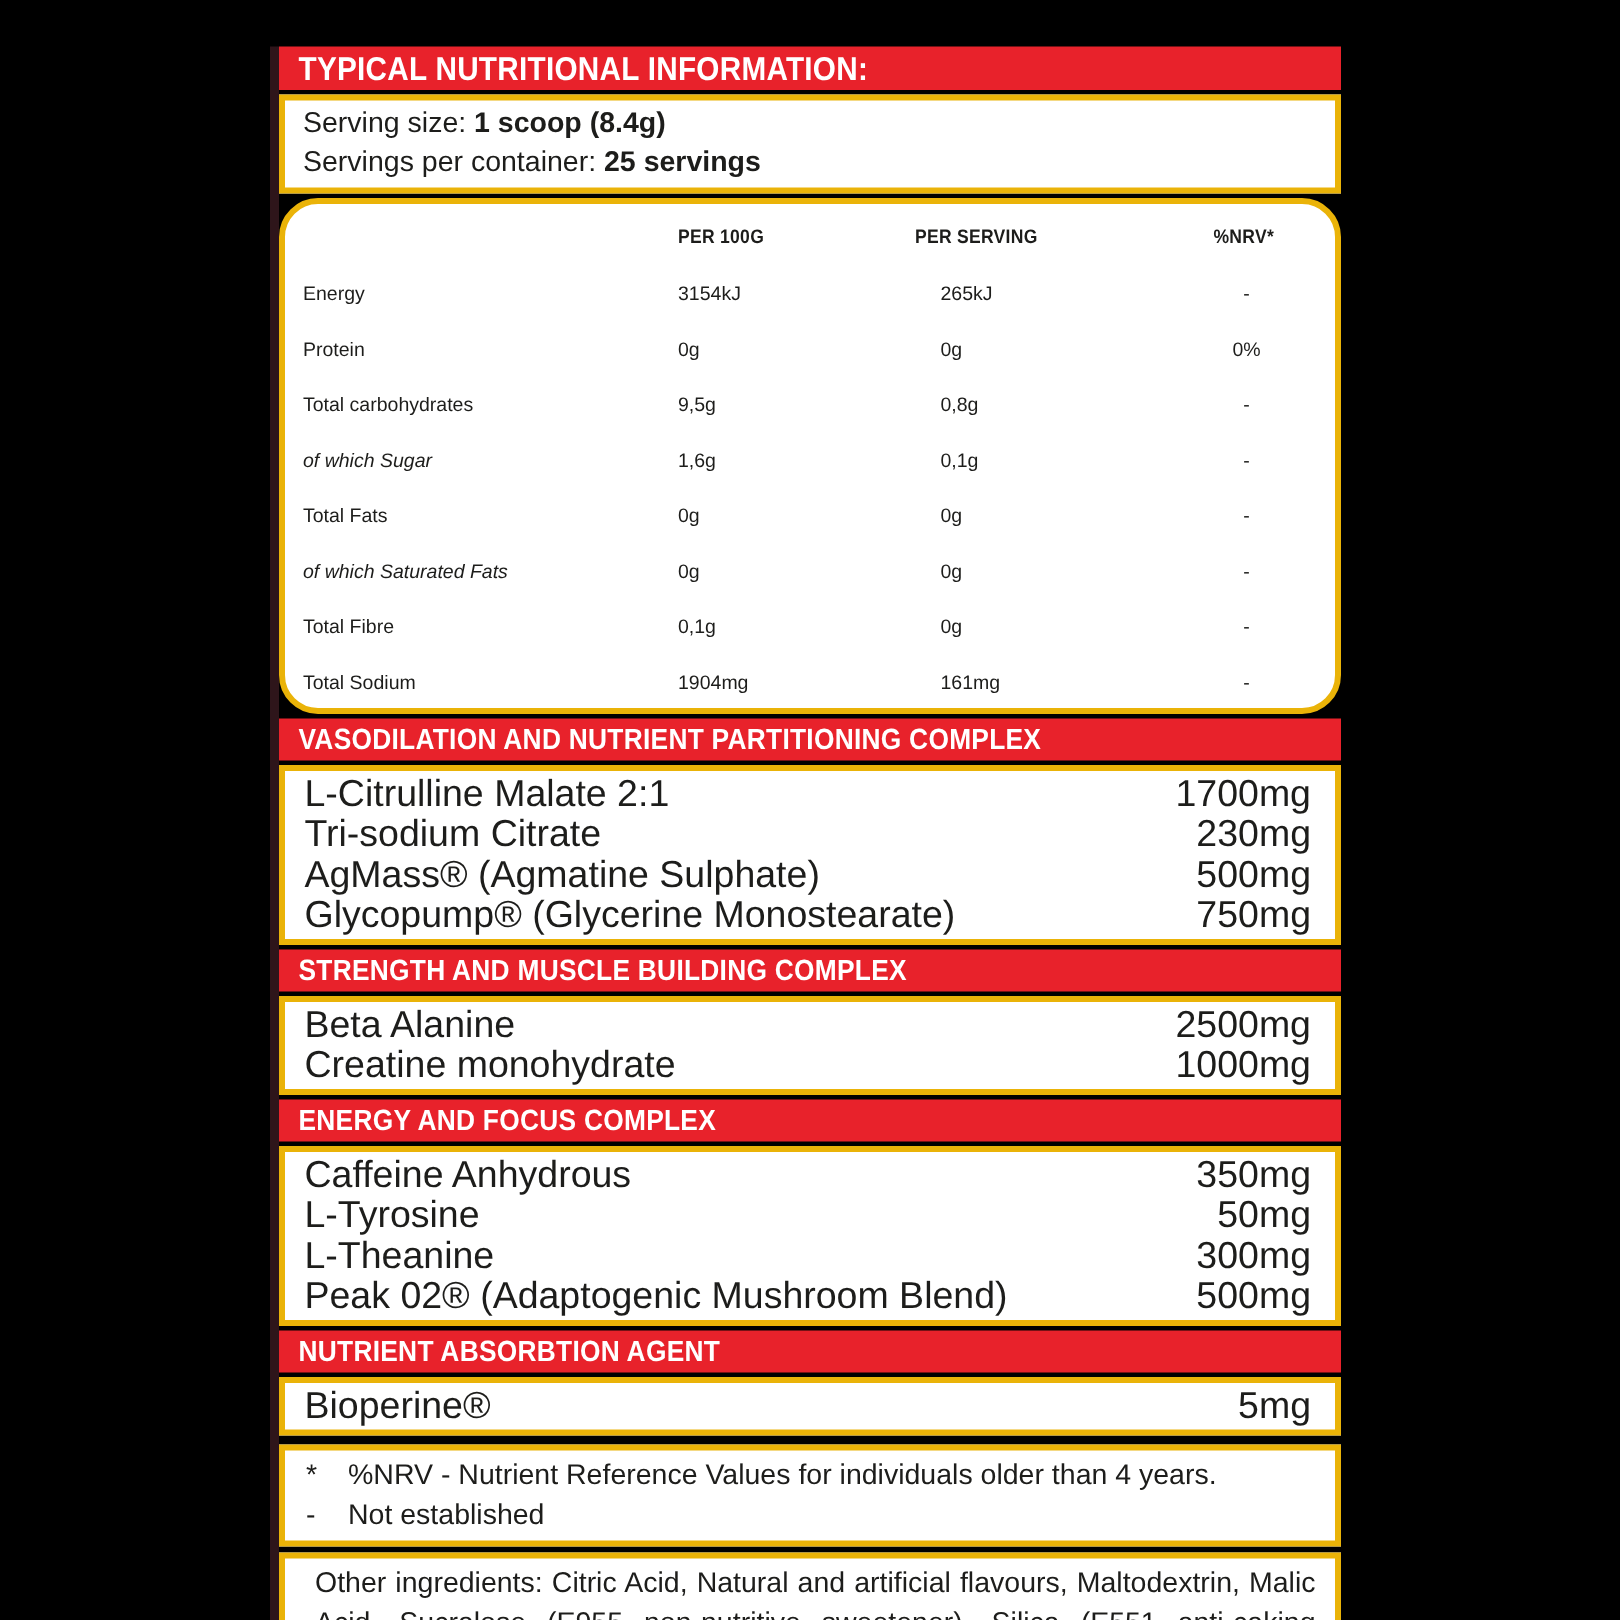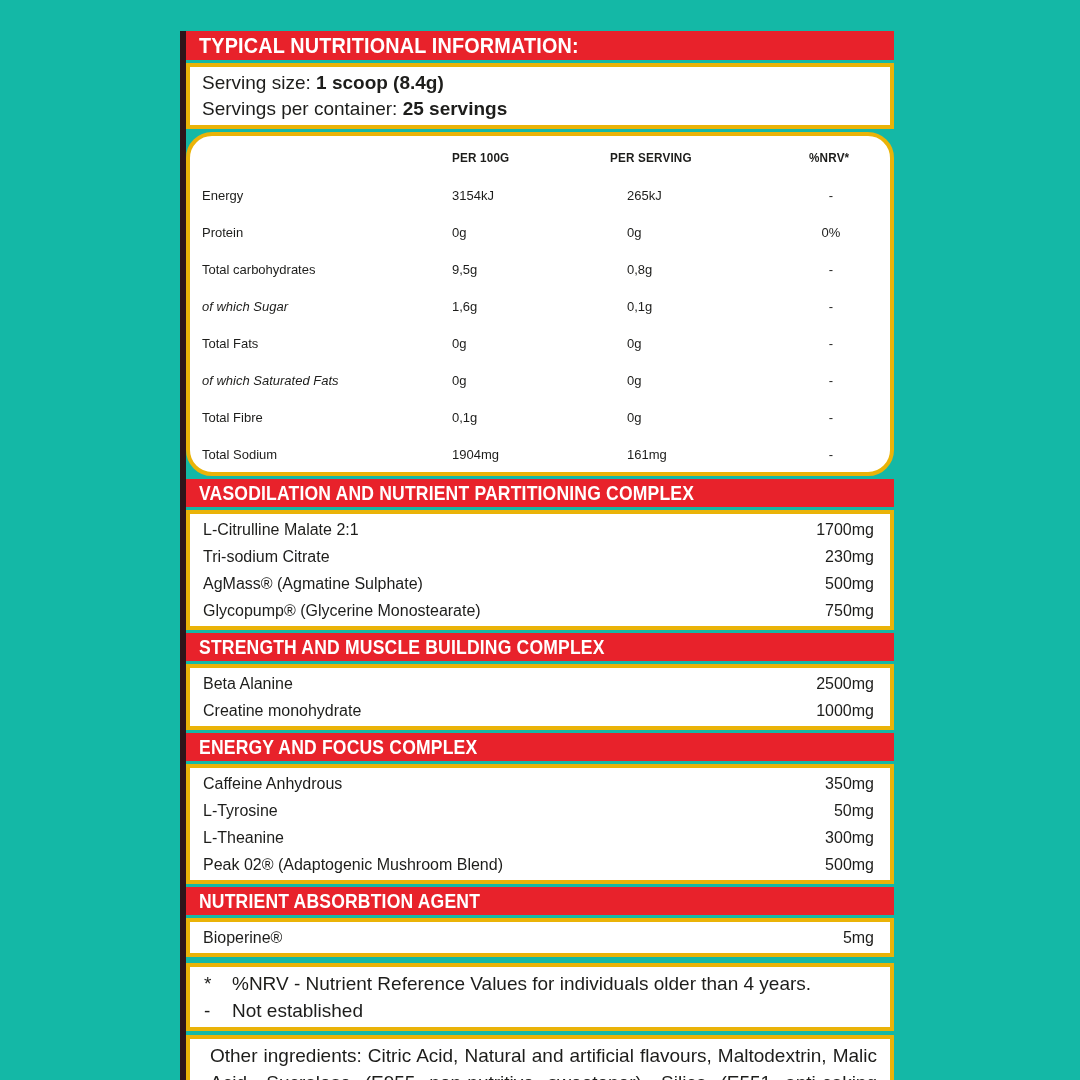--- a/index.html
+++ b/index.html
@@ -1,18 +1,18 @@
 <!DOCTYPE html>
 <html><head>
 <meta charset="utf-8">
 <style>
   * { box-sizing: border-box; margin: 0; padding: 0; }
   html, body { width: 1080px; height: 1080px; background: #ffffff; }
   body { font-family: "Liberation Sans", sans-serif; color: #1d1d1b; }
-  .page { position: relative; width: 1080px; height: 1080px; background: #14b8a6; overflow: hidden; }
+  .page { position: relative; width: 1080px; height: 1080px; background: #000000; overflow: hidden; }
 
   .label { position: absolute; left: 180px; top: 31px; width: 714px; border-left: 6px solid #2e151a; }
 
   .band { background: #e8222b; color: #ffffff; font-weight: bold; height: 28px; line-height: 28px;
           padding-left: 13px; white-space: nowrap; overflow: hidden; margin-top: 3px; }
   .band.title-band { height: 29px; line-height: 29px; font-size: 22px; margin-top: 0; }
   .band.sec-band { font-size: 19.5px; }
   .cond { display: inline-block; transform: scaleX(0.9); transform-origin: 0 50%; letter-spacing: 0.2px; }
 
   .box { background: #ffffff; border: 4px solid #eab308; margin-top: 3px; }
@@ -24,21 +24,21 @@
   .table-box { padding: 8px 0 4px 0; font-size: 13px; border-radius: 26px; }
   .thead { display: flex; height: 28px; line-height: 28px; font-weight: bold; }
   .trow  { display: flex; height: 27px; line-height: 27px; margin-top: 10px; }
   .c-name { flex: 1; padding-left: 12px; }
   .c-100  { width: 158px; }
   .c-srv  { width: 162px; }
   .c-nrv  { width: 118px; text-align: center; }
   .trow .c-srv { padding-left: 17px; }
   .trow.it .c-name { font-style: italic; }
 
-  .sec-box { padding: 2px 0; font-size: 16px; }
+  .sec-box { padding: 2px 0; font-size: 25px; }
   .sec-row { display: flex; height: 27px; line-height: 27px; padding: 0 16px 0 13px; }
   .sec-row .n { flex: 1; white-space: nowrap; }
   .sec-row .v { text-align: right; white-space: nowrap; }
 
   .foot-box { margin-top: 6px; padding: 3px 0; font-size: 19px; }
   .foot-row { display: flex; height: 27px; line-height: 27px; padding-left: 14px; }
   .foot-marker { width: 28px; }
   .foot-text { flex: 1; }
 
   .other-box { margin-top: 4px; padding: 3px 13px 4px 20px; font-size: 19px; line-height: 27px;

